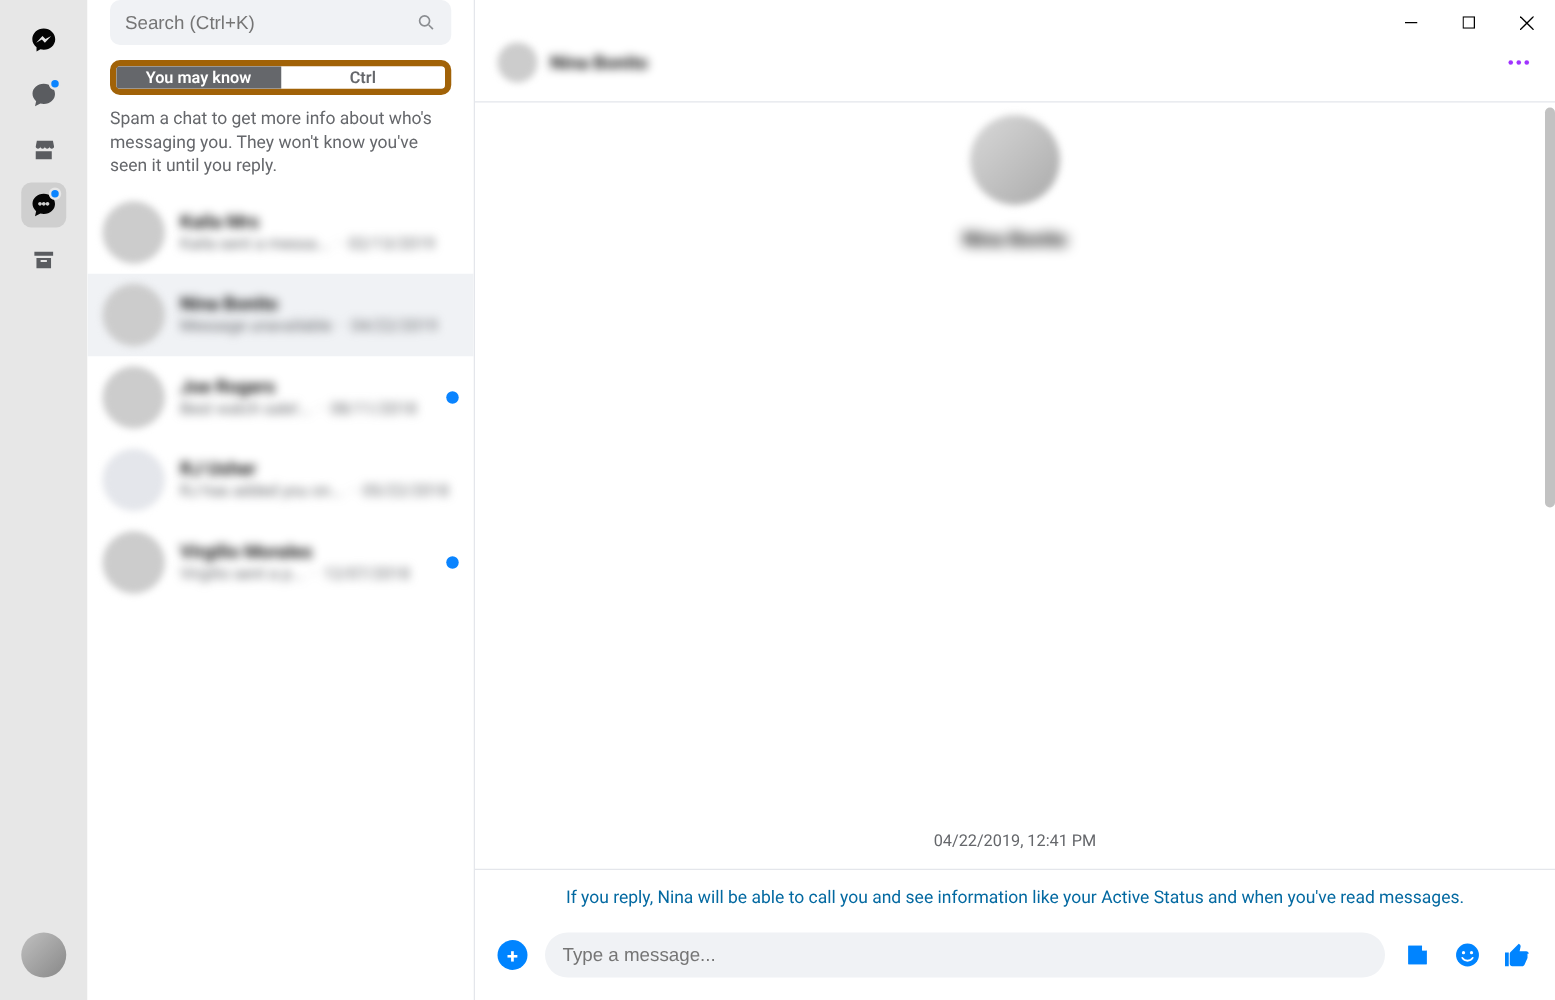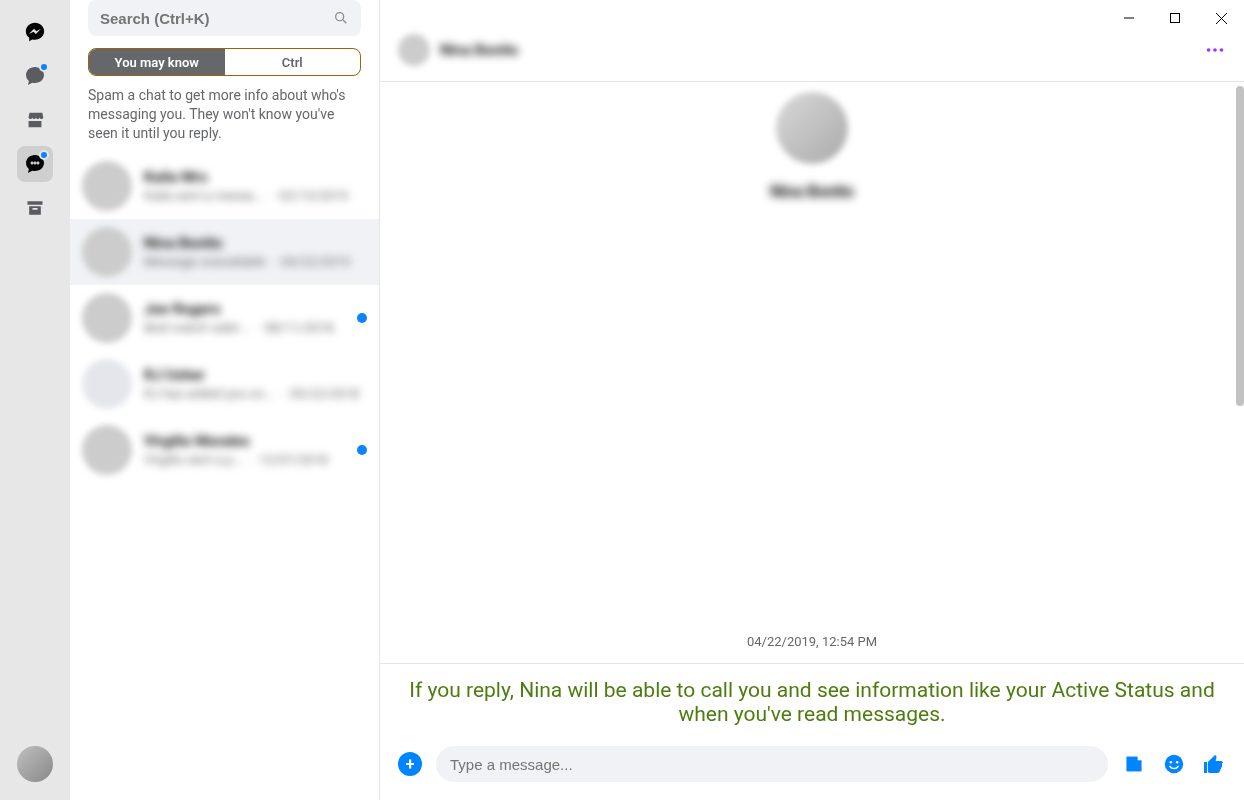--- a/index.html
+++ b/index.html
@@ -11,24 +11,24 @@
   .rail-icon { width:36px; height:36px; margin:4px 0; border-radius:8px; display:flex; align-items:center; justify-content:center; position:relative; cursor:pointer;}
   .rail-icon.selected { background:#cfcfcf; }
   .rail-dot { position:absolute; top:4px; right:4px; width:10px; height:10px; border-radius:50%; background:#0a84ff; border:2px solid #e7e7e7;}
   .rail-spacer { flex:1; }
   .rail-avatar { width:36px; height:36px; border-radius:50%; background:linear-gradient(135deg,#c0c0c0,#888); margin-bottom:18px; cursor:pointer;}
 
   
   .sidebar { width:310px; height:100%; border-right:1px solid #e4e6eb; display:flex; flex-direction:column; background:#fff;}
   .sidebar-title { font-size:24px; font-weight:800; padding:22px 18px 14px 18px;}
   .search-wrap { margin:0 18px 12px; background:#f0f2f5; border-radius:8px; height:36px; display:flex; align-items:center; padding:0 12px;}
-  .search-input { flex:1; border:none; background:transparent; outline:none; font-size:15px; color:#65676b;font-weight:bold;}
+  .search-input { flex:1; border:none; background:transparent; outline:none; font-size:15px; color:#65676b;}
   .search-icon { color:#8a8d91;}
 
-  .seg { margin:0 18px 10px; display:flex; border:1px solid #a16207; border-radius:8px; overflow:hidden; height:28px;}
+  .seg { margin:0 18px 10px; display:flex; border:5px solid #a16207; border-radius:8px; overflow:hidden; height:28px;}
   .seg div { flex:1; display:flex; align-items:center; justify-content:center; font-size:13px; font-weight:600; cursor:pointer; color:#65676b;}
   .seg .active { background:#65676b; color:#fff;}
 
   .info-text { font-size:14px; color:#65676b; padding:0 18px 10px; line-height:1.35;}
 
   .req-list { flex:1; overflow-y:auto;}
   .req-item { display:flex; align-items:center; padding:8px 12px; cursor:pointer; position:relative;}
   .req-item.selected { background:#f0f2f5;}
   .req-avatar { width:50px; height:50px; border-radius:50%; background:#ccc; margin-right:12px; flex-shrink:0; filter: blur(3px);}
   .req-body { flex:1; min-width:0;}
@@ -47,21 +47,21 @@
   .conv-header .name { font-weight:600; font-size:15px; filter: blur(4px);}
   .conv-header .spacer { flex:1;}
   .conv-header .more {color:#a033ff; cursor:pointer;}
 
   .conv-body { flex:1; display:flex; flex-direction:column; align-items:center; overflow-y:auto; position:relative; padding-top:10px;}
   .big-avatar { width:72px; height:72px; border-radius:50%; background:linear-gradient(135deg,#d9d9d9,#aaa); filter: blur(3px);}
   .big-name { font-weight:700; font-size:16px; margin-top:18px; filter: blur(5px);}
   .timestamp { margin-top:auto; padding:28px 0 14px; font-size:13px; color:#65676b;}
 
   .privacy-block { border-top:1px solid #e4e6eb; padding:14px 24px 8px; text-align:center;}
-  .privacy-text { font-size:21px; color:#4d7c0f;}
+  .privacy-text { font-size:14px; color:#0369a1;}
   .privacy-actions { margin-top:6px; font-size:15px; font-weight:700; color:#050505; display:inline-flex; align-items:center; gap:8px;}
   .dots-button { width:22px; height:22px; border-radius:50%; background:#e4e6eb; display:inline-flex; align-items:center; justify-content:center; font-size:12px; cursor:pointer;}
 
   .composer { display:flex; align-items:center; gap:12px; padding:12px 16px 18px;}
   .comp-icon { width:28px; height:28px; display:flex; align-items:center; justify-content:center; color:#0084ff; cursor:pointer;}
   .plus-circle { width:24px; height:24px; border-radius:50%; background:#0084ff; color:#fff; display:flex; align-items:center; justify-content:center; font-size:16px; font-weight:700;}
   .msg-input-wrap { flex:1; background:#f0f2f5; border-radius:18px; height:36px; display:flex; align-items:center; padding:0 14px;}
   .msg-input { flex:1; border:none; background:transparent; outline:none; font-size:15px; color:#65676b;}
   .scrollbar-thumb { position:absolute; right:0; top:86px; width:8px; height:320px; background:#c2c2c2; border-radius:4px;}
 
@@ -210,21 +210,21 @@
             <circle cx="5" cy="12" r="2" fill="#a033ff"></circle>
             <circle cx="12" cy="12" r="2" fill="#a033ff"></circle>
             <circle cx="19" cy="12" r="2" fill="#a033ff"></circle>
           </svg>
       </div>
     </div>
 
     <div class="conv-body">
       <div class="big-avatar"></div>
       <div class="big-name">Nina Bonito</div>
-      <div class="timestamp">04/22/2019, 12:54 PM</div>
+      <div class="timestamp">04/22/2019, 12:41 PM</div>
     </div>
 
     <div class="privacy-block">
       <div class="privacy-text">If you reply, Nina will be able to call you and see information like your Active Status and when you've read messages.</div>
     </div>
 
     <div class="composer">
       <div class="comp-icon">
         <div class="plus-circle">+</div>
       </div>

